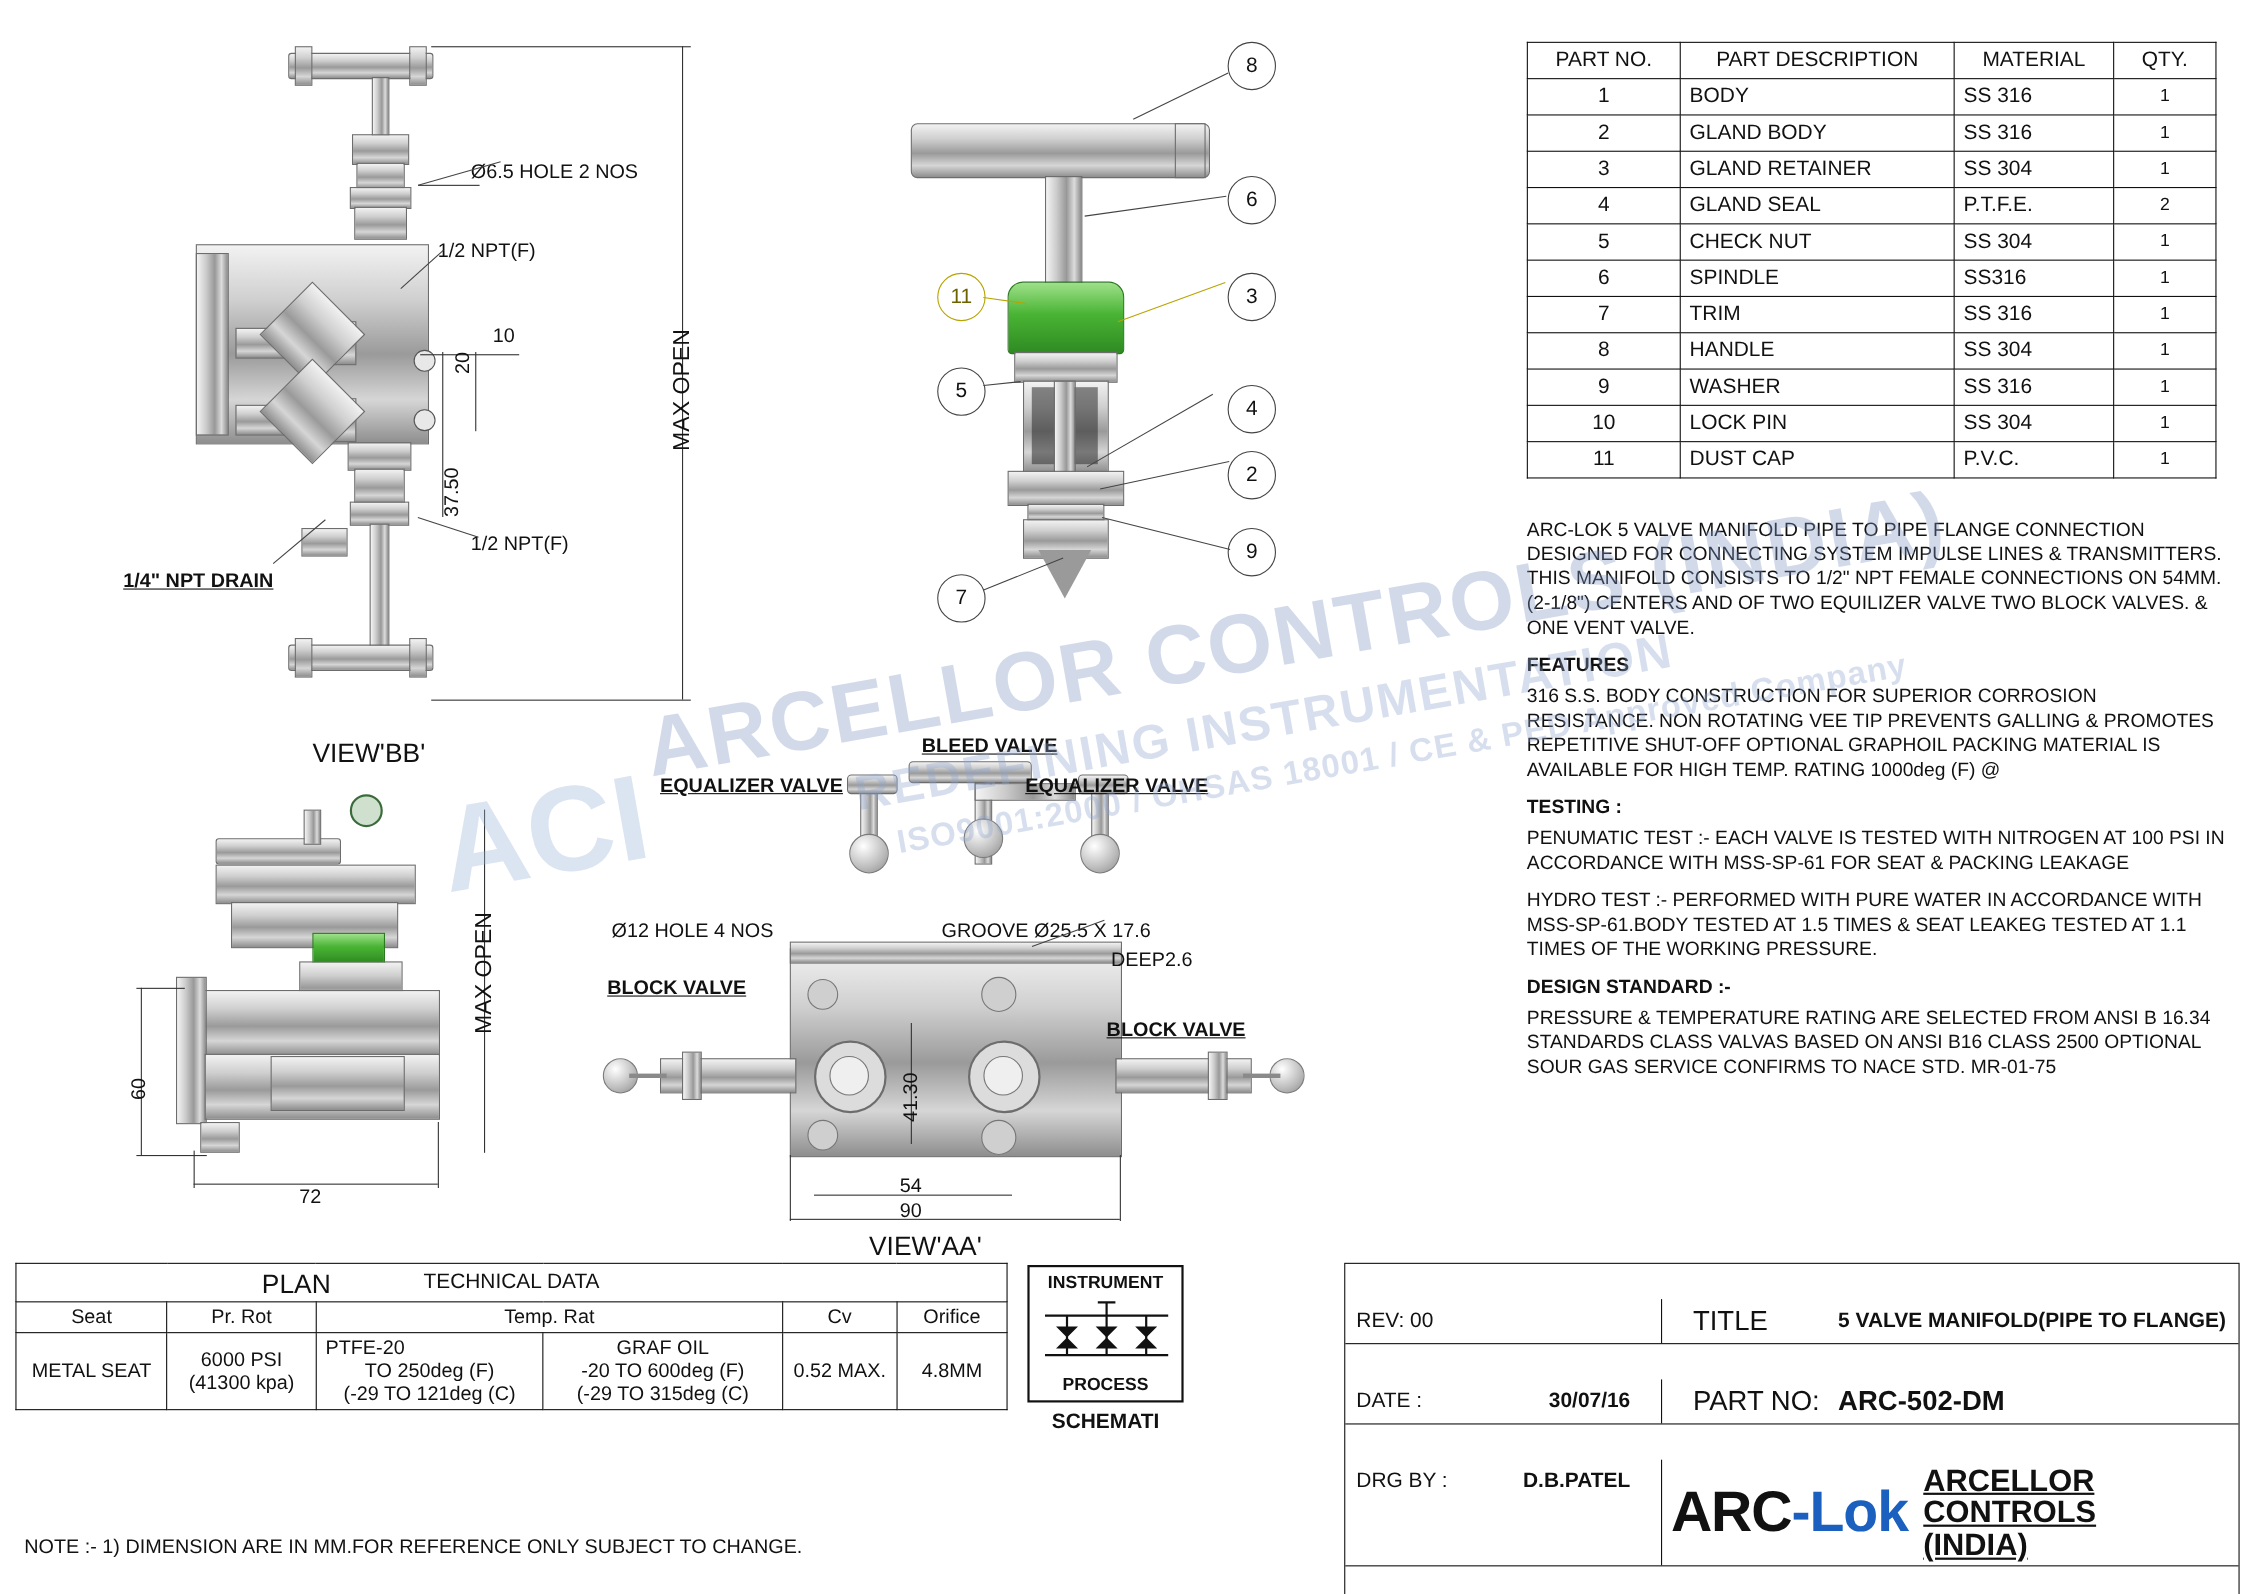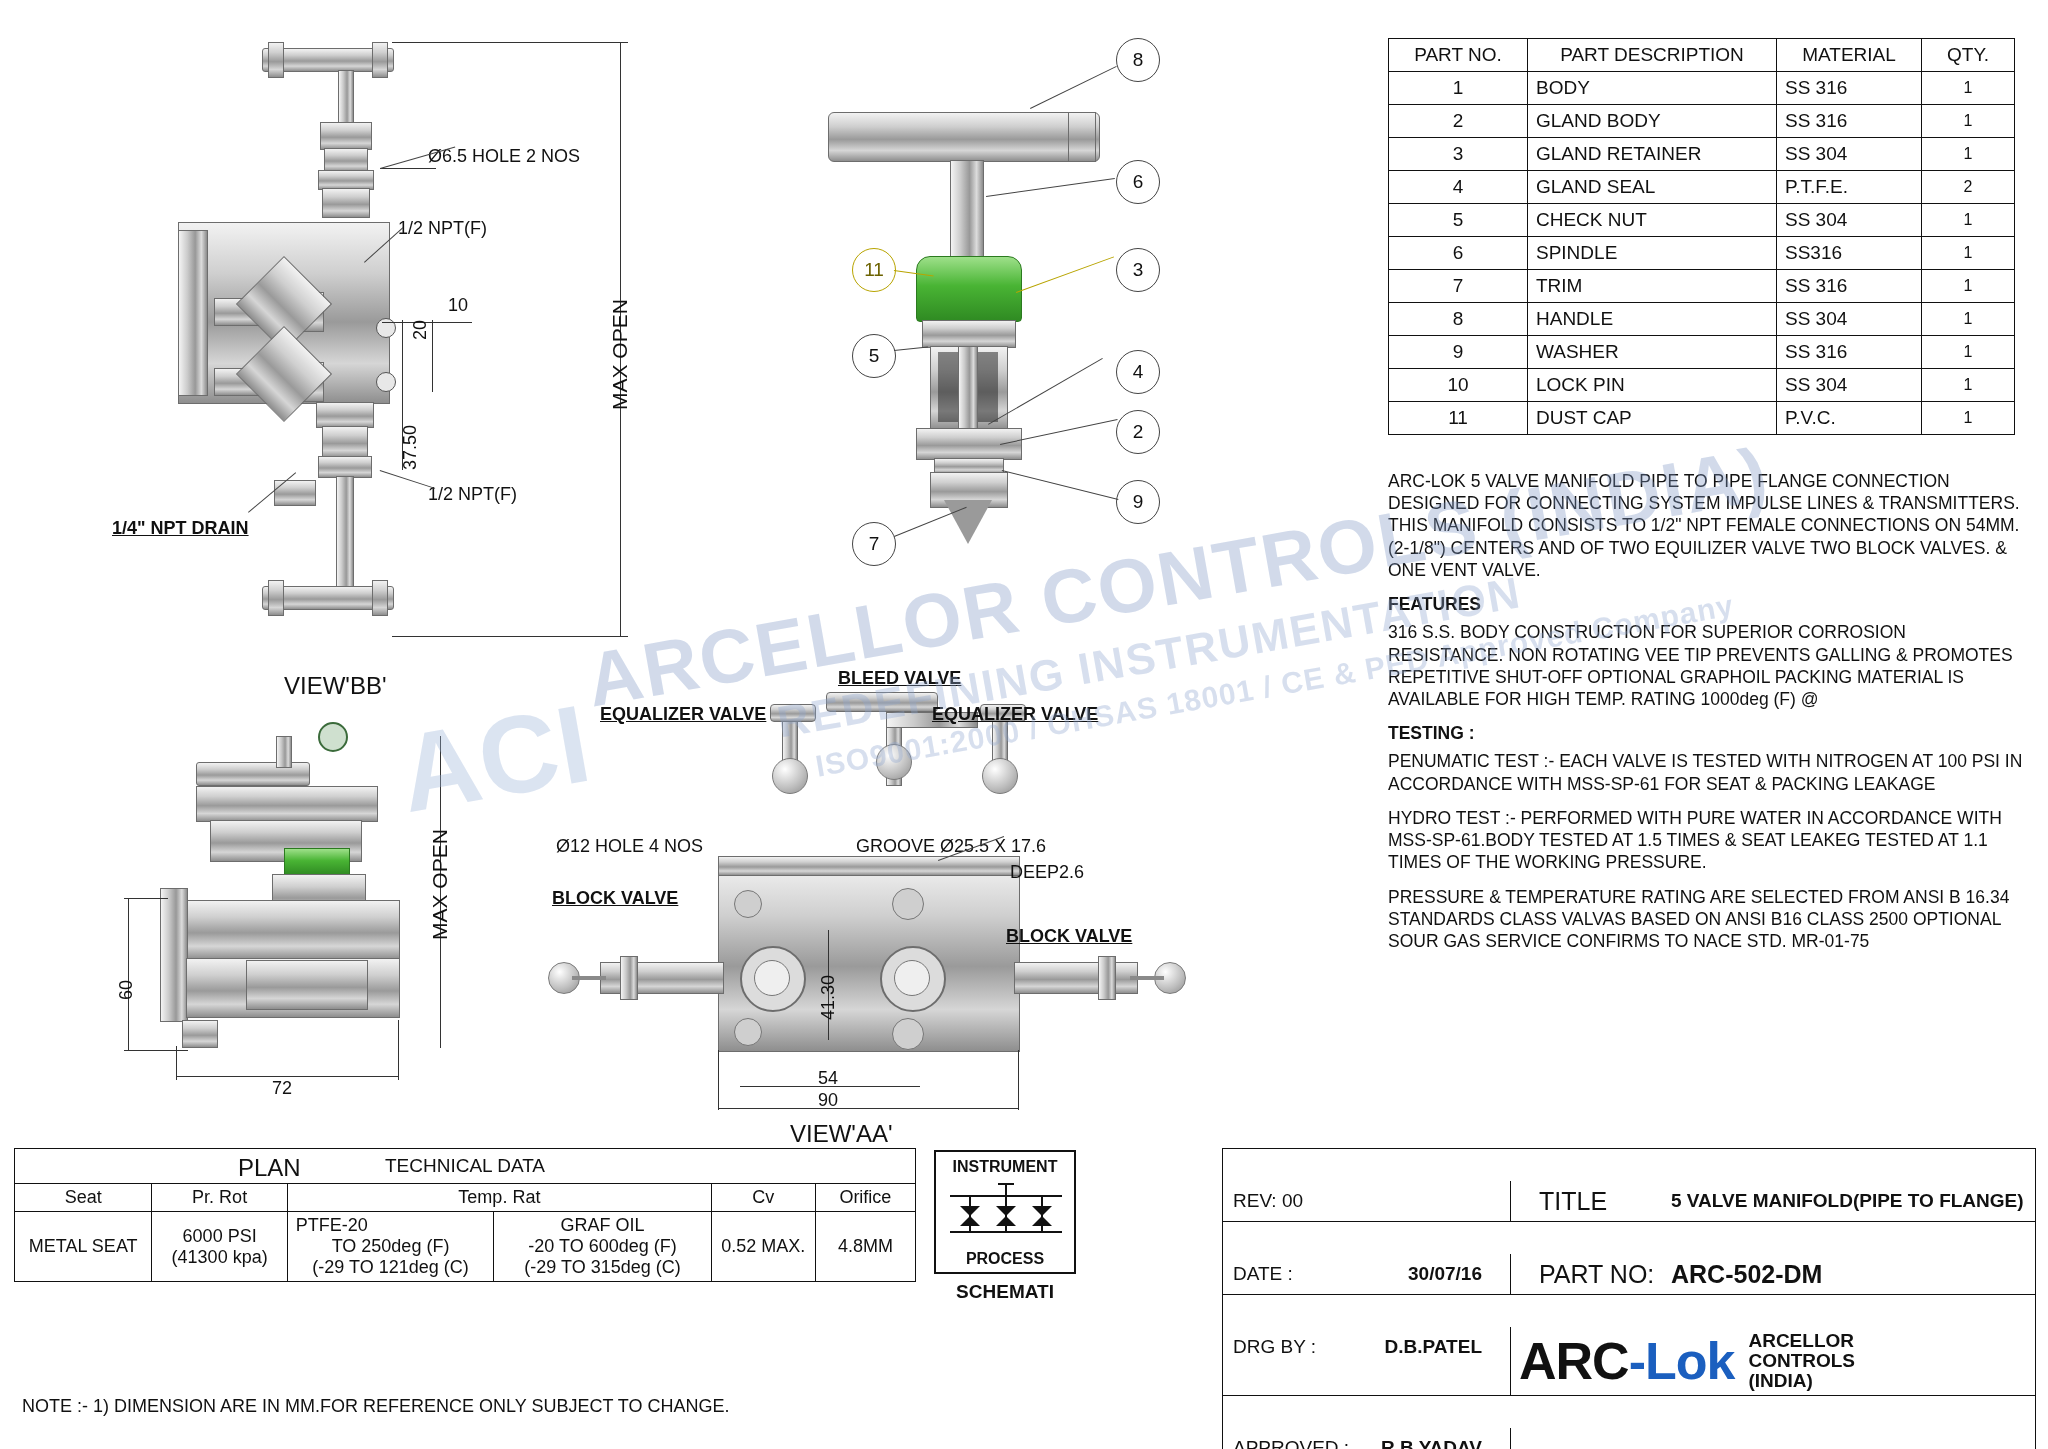--- a/index.html
+++ b/index.html
@@ -103,21 +103,21 @@
   .tb-cell { display:flex; align-items:center; padding:6px 10px; font-size:19px; height:40px; box-sizing:border-box; }
   .tb-cell .v { font-weight:bold; margin-left:auto; padding-right:18px; }
   .tb-right { flex:1; display:flex; align-items:center; }
   .tb-lab { width:132px; font-size:25px; padding-left:14px; }
   .tb-val { font-size:19px; font-weight:bold; }
   .tb-val.big { font-size:25px; font-weight:bold; }
 
   .logo { display:flex; align-items:center; padding:4px 8px; }
   .logo-arc { font-size:52px; font-weight:bold; letter-spacing:-1px; color:#111; }
   .logo-arc .blue { color:#1b5fbf; }
-  .logo-txt { margin-left:14px; font-size:19px; font-weight:bold; line-height:1.05; }
+  .logo-txt { margin-left:14px; font-size:28px; font-weight:bold; line-height:1.05;text-decoration:underline; }
 
   .note { position:absolute; left:22px; top:1396px; font-size:18px; }
 
   .cap-view { position:absolute; font-weight:normal; font-size:24px; }
 </style>
 </head>
 <body>
 
 <div class="sheet">
 
@@ -419,20 +419,21 @@
       </tbody>
   </table>
 
   <div class="spec">
     <p>ARC-LOK 5 VALVE MANIFOLD PIPE TO PIPE FLANGE CONNECTION DESIGNED FOR CONNECTING SYSTEM IMPULSE LINES &amp; TRANSMITTERS. THIS MANIFOLD CONSISTS TO 1/2" NPT FEMALE CONNECTIONS ON 54MM. (2-1/8") CENTERS AND OF TWO  EQUILIZER VALVE TWO BLOCK VALVES. &amp; ONE VENT VALVE.</p>
     <p class="h">FEATURES</p>
     <p>316 S.S. BODY CONSTRUCTION FOR SUPERIOR CORROSION RESISTANCE. NON ROTATING VEE TIP PREVENTS GALLING &amp; PROMOTES REPETITIVE SHUT-OFF OPTIONAL GRAPHOIL PACKING MATERIAL IS AVAILABLE FOR HIGH TEMP. RATING 1000deg (F) @</p>
     <p class="h">TESTING :</p>
     <p>PENUMATIC TEST :-  EACH VALVE IS TESTED WITH NITROGEN AT 100 PSI IN ACCORDANCE WITH MSS-SP-61 FOR SEAT &amp; PACKING LEAKAGE</p>
     <p>HYDRO TEST :- PERFORMED WITH PURE WATER IN ACCORDANCE WITH MSS-SP-61.BODY TESTED AT 1.5 TIMES &amp; SEAT LEAKEG TESTED AT 1.1 TIMES OF THE WORKING PRESSURE.</p>
+    <p class="h">DESIGN STANDARD :-</p>
     <p>PRESSURE  &amp; TEMPERATURE RATING ARE SELECTED FROM ANSI B 16.34 STANDARDS CLASS VALVAS BASED ON ANSI B16 CLASS 2500 OPTIONAL SOUR  GAS SERVICE CONFIRMS TO NACE STD. MR-01-75</p>
   </div>
 
   <div class="techwrap">
     <table>
       <tbody>
           <tr>
         <td colspan="7" class="tech-title">TECHNICAL DATA</td>
       </tr>
       <tr>

